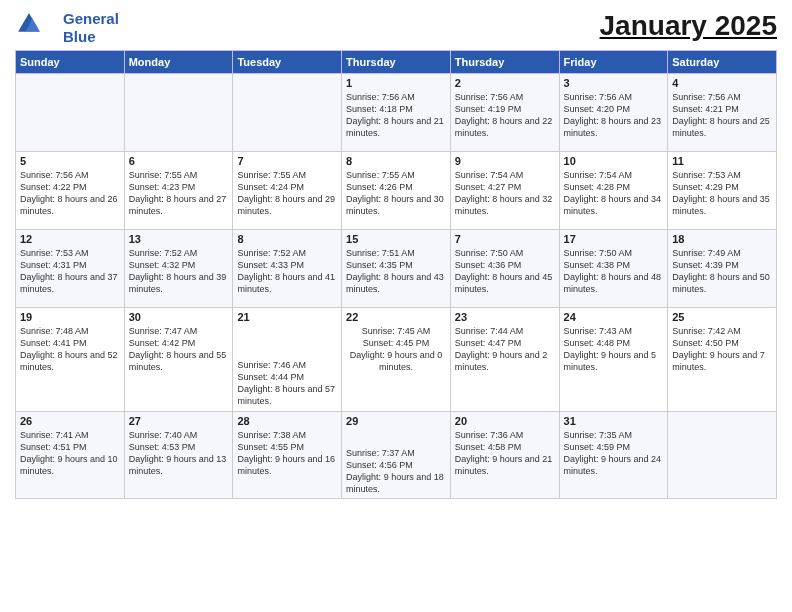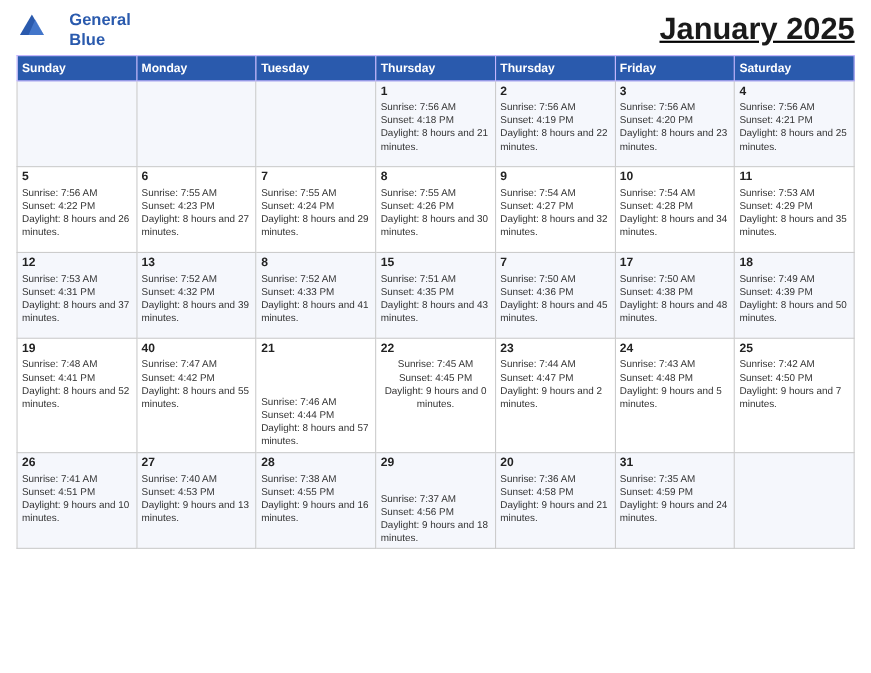--- a/index.html
+++ b/index.html
@@ -243,21 +243,21 @@
           </td>
         </tr>
         <tr>
           <td>
             <span class="day-num">19</span>
             <div class="day-info" style="white-space: pre-line;">Sunrise: 7:48 AM
 Sunset: 4:41 PM
 Daylight: 8 hours and 52 minutes.</div>
           </td>
           <td>
-            <span class="day-num">40</span>
+            <span class="day-num">30</span>
             <div class="day-info" style="white-space: pre-line;">Sunrise: 7:47 AM
 Sunset: 4:42 PM
 Daylight: 8 hours and 55 minutes.</div>
           </td>
           <td>
             <span class="day-num">21</span>
             <div class="day-info" style="white-space: pre-line; margin-top: 36px;">Sunrise: 7:46 AM
 Sunset: 4:44 PM
 Daylight: 8 hours and 57 minutes.</div>
           </td>

